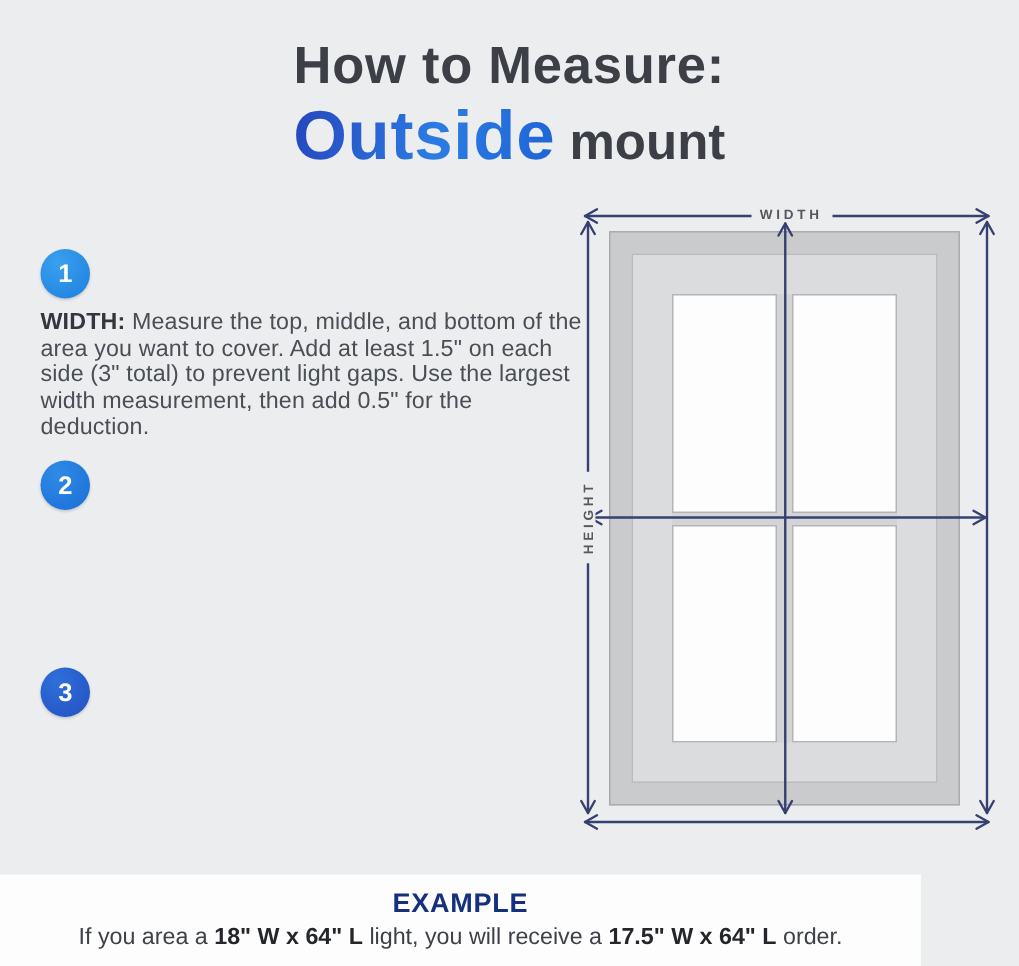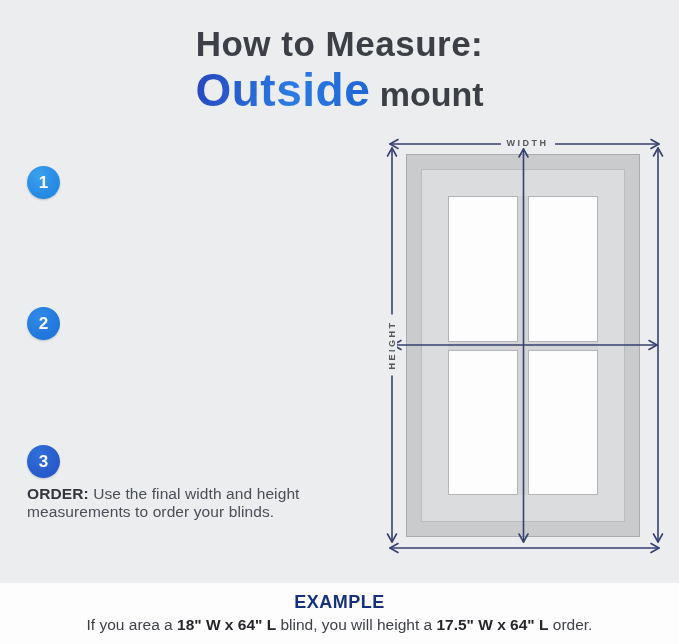--- a/index.html
+++ b/index.html
@@ -69,46 +69,46 @@
   .measure-label {
     position:absolute; background:#ecedef; padding:0 6px;
     font-size:9px; font-weight:700; letter-spacing:2.5px;
     color:#56585d; white-space:nowrap;
   }
   .label-width { top:4px; left:50%; transform:translate(-50%,0); }
   .label-height { left:7px; top:211px; transform:translate(-50%,-50%) rotate(-90deg); }
 
   
   .example-strip {
-    position:absolute; left:0; top:583px; width:679px; height:61px;
+    position:absolute; left:0; top:583px; width:614px; height:61px;
     background:#fdfdfe; text-align:center;
   }
   .example-heading { margin-top:9px; font-size:18px; font-weight:700; color:#15317c; letter-spacing:.5px; }
   .example-text { margin-top:3px; font-size:15.5px; color:#3e4147; }
   .example-text b { color:#24262a; font-weight:700; }
 </style>
 </head>
 <body>
 
 <header class="title">
   <div class="title-line1">How to Measure:</div>
   <div class="title-line2"><span class="title-highlight">Outside</span><span class="title-suffix"> mount</span></div>
 </header>
 
 <section class="step step-1">
   <div class="badge badge-1">1</div>
+  <p class="step-text"><b>WIDTH:</b><span> Measure the top, middle, and bottom of the area you want to cover. Add at least 1.5" on each side (3" total) to prevent light gaps. Use the largest width measurement, then add 0.5" for the deduction.</span></p>
 </section>
 
 <section class="step step-2">
   <div class="badge badge-2">2</div>
 </section>
 
 <section class="step step-3">
   <div class="badge badge-3">3</div>
-  <p class="step-text"><b>ORDER:</b><span> Use the final width and height measurements to order your blinds.</span></p>
 </section>
 
 <div class="diagram">
   <div class="win-frame">
     <div class="win-jamb">
       <div class="win-panes">
         <div class="pane"></div>
         <div class="pane"></div>
         <div class="pane"></div>
         <div class="pane"></div>
@@ -142,14 +142,14 @@
     <polyline points="16,206.5 8,211 16,215.5"></polyline>
     <polyline points="264,206.5 272,211 264,215.5"></polyline>
   </svg>
 
   <span class="measure-label label-width">WIDTH</span>
   <span class="measure-label label-height">HEIGHT</span>
 </div>
 
 <footer class="example-strip">
   <div class="example-heading">EXAMPLE</div>
-  <p class="example-text"><span>If you area a </span><b>18" W x 64" L</b><span> blind, you will height a </span><b>17.5" W x 64" L</b><span> order.</span></p>
+  <p class="example-text"><span>If you area a </span><b>18" W x 64" L</b><span> light, you will receive a </span><b>17.5" W x 64" L</b><span> order.</span></p>
 </footer>
 
 </body></html>

